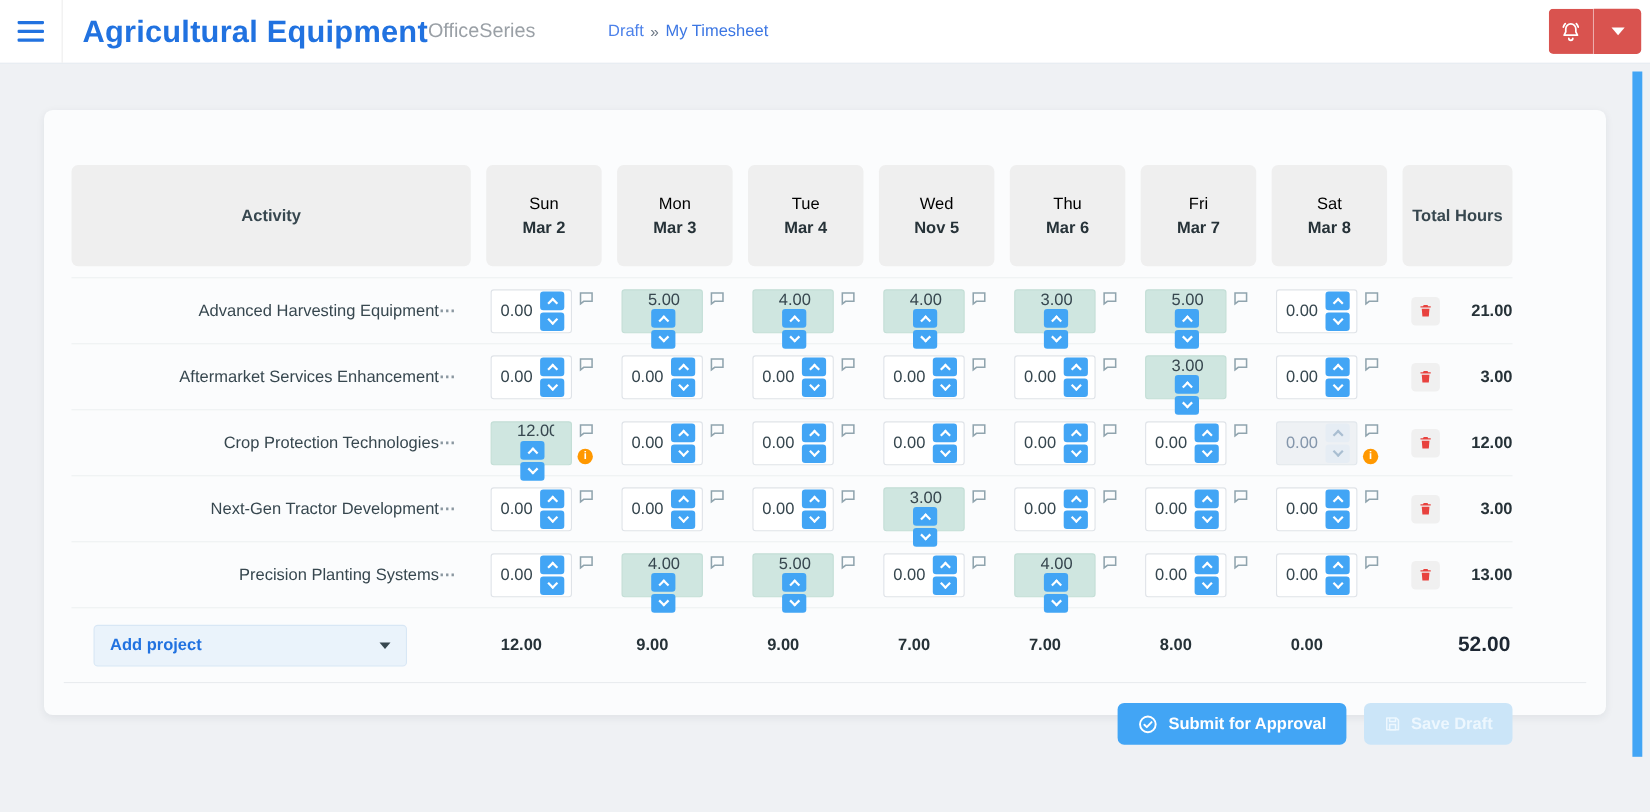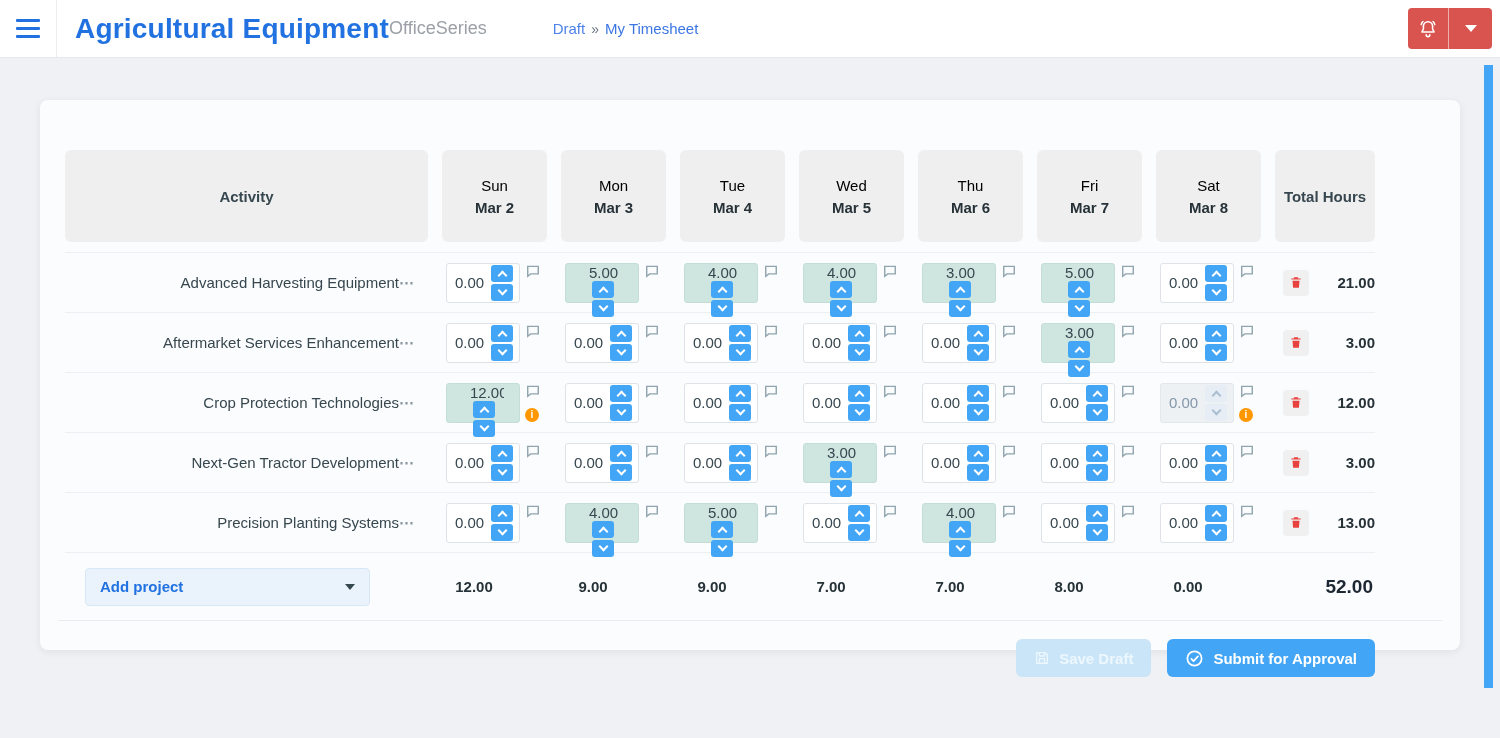--- a/index.html
+++ b/index.html
@@ -134,21 +134,21 @@
         <div class="hdr-box">
     <span class="day-name">Mon</span>
     <span class="day-date">Mar 3</span>
   </div>
         <div class="hdr-box">
     <span class="day-name">Tue</span>
     <span class="day-date">Mar 4</span>
   </div>
         <div class="hdr-box">
     <span class="day-name">Wed</span>
-    <span class="day-date">Mar 5</span>
+    <span class="day-date">Nov 5</span>
   </div>
         <div class="hdr-box">
     <span class="day-name">Thu</span>
     <span class="day-date">Mar 6</span>
   </div>
         <div class="hdr-box">
     <span class="day-name">Fri</span>
     <span class="day-date">Mar 7</span>
   </div>
         <div class="hdr-box">
@@ -906,31 +906,31 @@
         <div class="day-total">9.00</div>
         <div class="day-total">7.00</div>
         <div class="day-total">7.00</div>
         <div class="day-total">8.00</div>
         <div class="day-total">0.00</div>
         <div class="grand-total">52.00</div>
     </div>
   </div>
   <div class="hr"></div>
   <div class="actions">
+    <button class="btn btn-submit">
+      <svg width="19" height="19" viewBox="0 0 24 24" fill="none" stroke="#fff" stroke-width="2.2" stroke-linecap="round" stroke-linejoin="round">
+        <circle cx="12" cy="12" r="9"></circle>
+          <path d="M8 12.4l2.8 2.8 5.5-5.8"></path>
+      </svg>
+      <span>Submit for Approval</span>
+    </button>
     <button class="btn btn-save" disabled="">
       <svg width="16" height="16" viewBox="0 0 24 24" fill="none" stroke="#edf7fe" stroke-width="2" stroke-linejoin="round">
         <path d="M4 4h13l3 3v13H4z"></path>
           <path d="M8 4v5h8V4"></path>
           <rect x="8" y="13" width="8" height="7"></rect>
       </svg>
       <span>Save Draft</span>
     </button>
-    <button class="btn btn-submit">
-      <svg width="19" height="19" viewBox="0 0 24 24" fill="none" stroke="#fff" stroke-width="2.2" stroke-linecap="round" stroke-linejoin="round">
-        <circle cx="12" cy="12" r="9"></circle>
-          <path d="M8 12.4l2.8 2.8 5.5-5.8"></path>
-      </svg>
-      <span>Submit for Approval</span>
-    </button>
   </div>
 </main>
 
 <div class="scrollbar"></div>
 
 </body></html>

